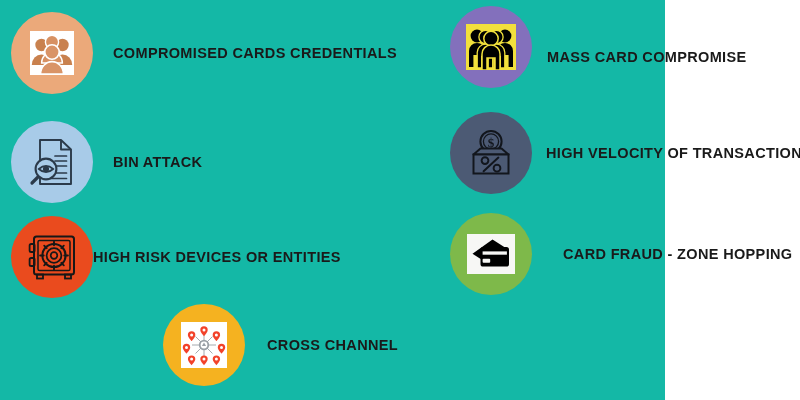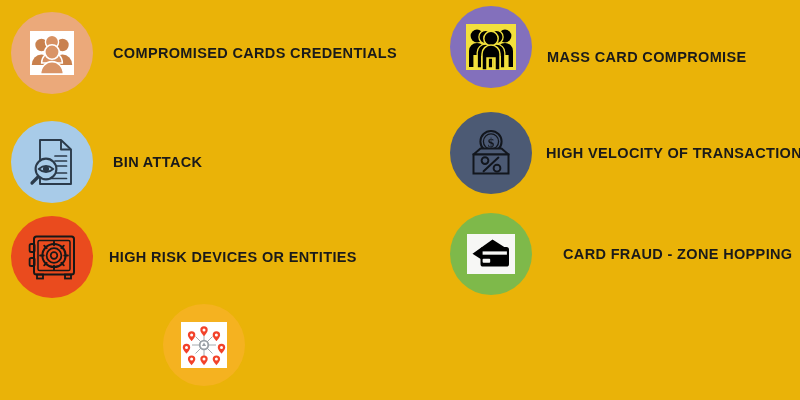--- a/index.html
+++ b/index.html
@@ -9,23 +9,23 @@
   }
   body {
     width: 800px;
     height: 400px;
     position: relative;
     overflow: hidden;
     font-family: "Liberation Sans", sans-serif;
   }
   .canvas {
     position: relative;
-    width: 800px;
+    width: 665px;
     height: 400px;
-    background: #eab308;
+    background: #14b8a6;
   }
   .item {
     position: absolute;
     display: flex;
     align-items: center;
   }
   .badge {
     width: 82px;
     height: 82px;
     border-radius: 50%;
@@ -54,21 +54,21 @@
   #item-2 { left: 11px;  top: 216px; }
   #item-6 { left: 163px; top: 304px; }
 
   
   #item-3 { left: 450px; top: 6px;   }
   #item-4 { left: 450px; top: 112px; }
   #item-5 { left: 450px; top: 213px; gap: 16px; }
 
   #item-0 .label { margin-left: 20px; }
   #item-1 .label { margin-left: 20px; }
-  #item-2 .label { margin-left: 16px; }
+  #item-2 .label { margin-left: 0; }
   #item-6 .label { margin-left: 22px; }
   #item-3 .label { margin-left: 15px; margin-top: 20px; }
   #item-4 .label { margin-left: 14px; }
   #item-5 .label { margin-left: 15px; }
 
   .plate {
     background: #ffffff;
     display: flex;
     align-items: center;
     justify-content: center;
@@ -263,15 +263,16 @@
             <circle cx="40.5" cy="25.4" r="1.5"></circle>
             <circle cx="35.4" cy="37.1" r="1.5"></circle>
             <circle cx="23" cy="37.1" r="1.5"></circle>
             <circle cx="10.6" cy="37.1" r="1.5"></circle>
             <circle cx="5.5" cy="25.4" r="1.5"></circle>
             <circle cx="10.6" cy="13" r="1.5"></circle>
           </g>
         </svg>
       </span>
     </div>
+    <div class="label">CROSS CHANNEL</div>
   </div>
 
 </div>
 
 </body></html>

